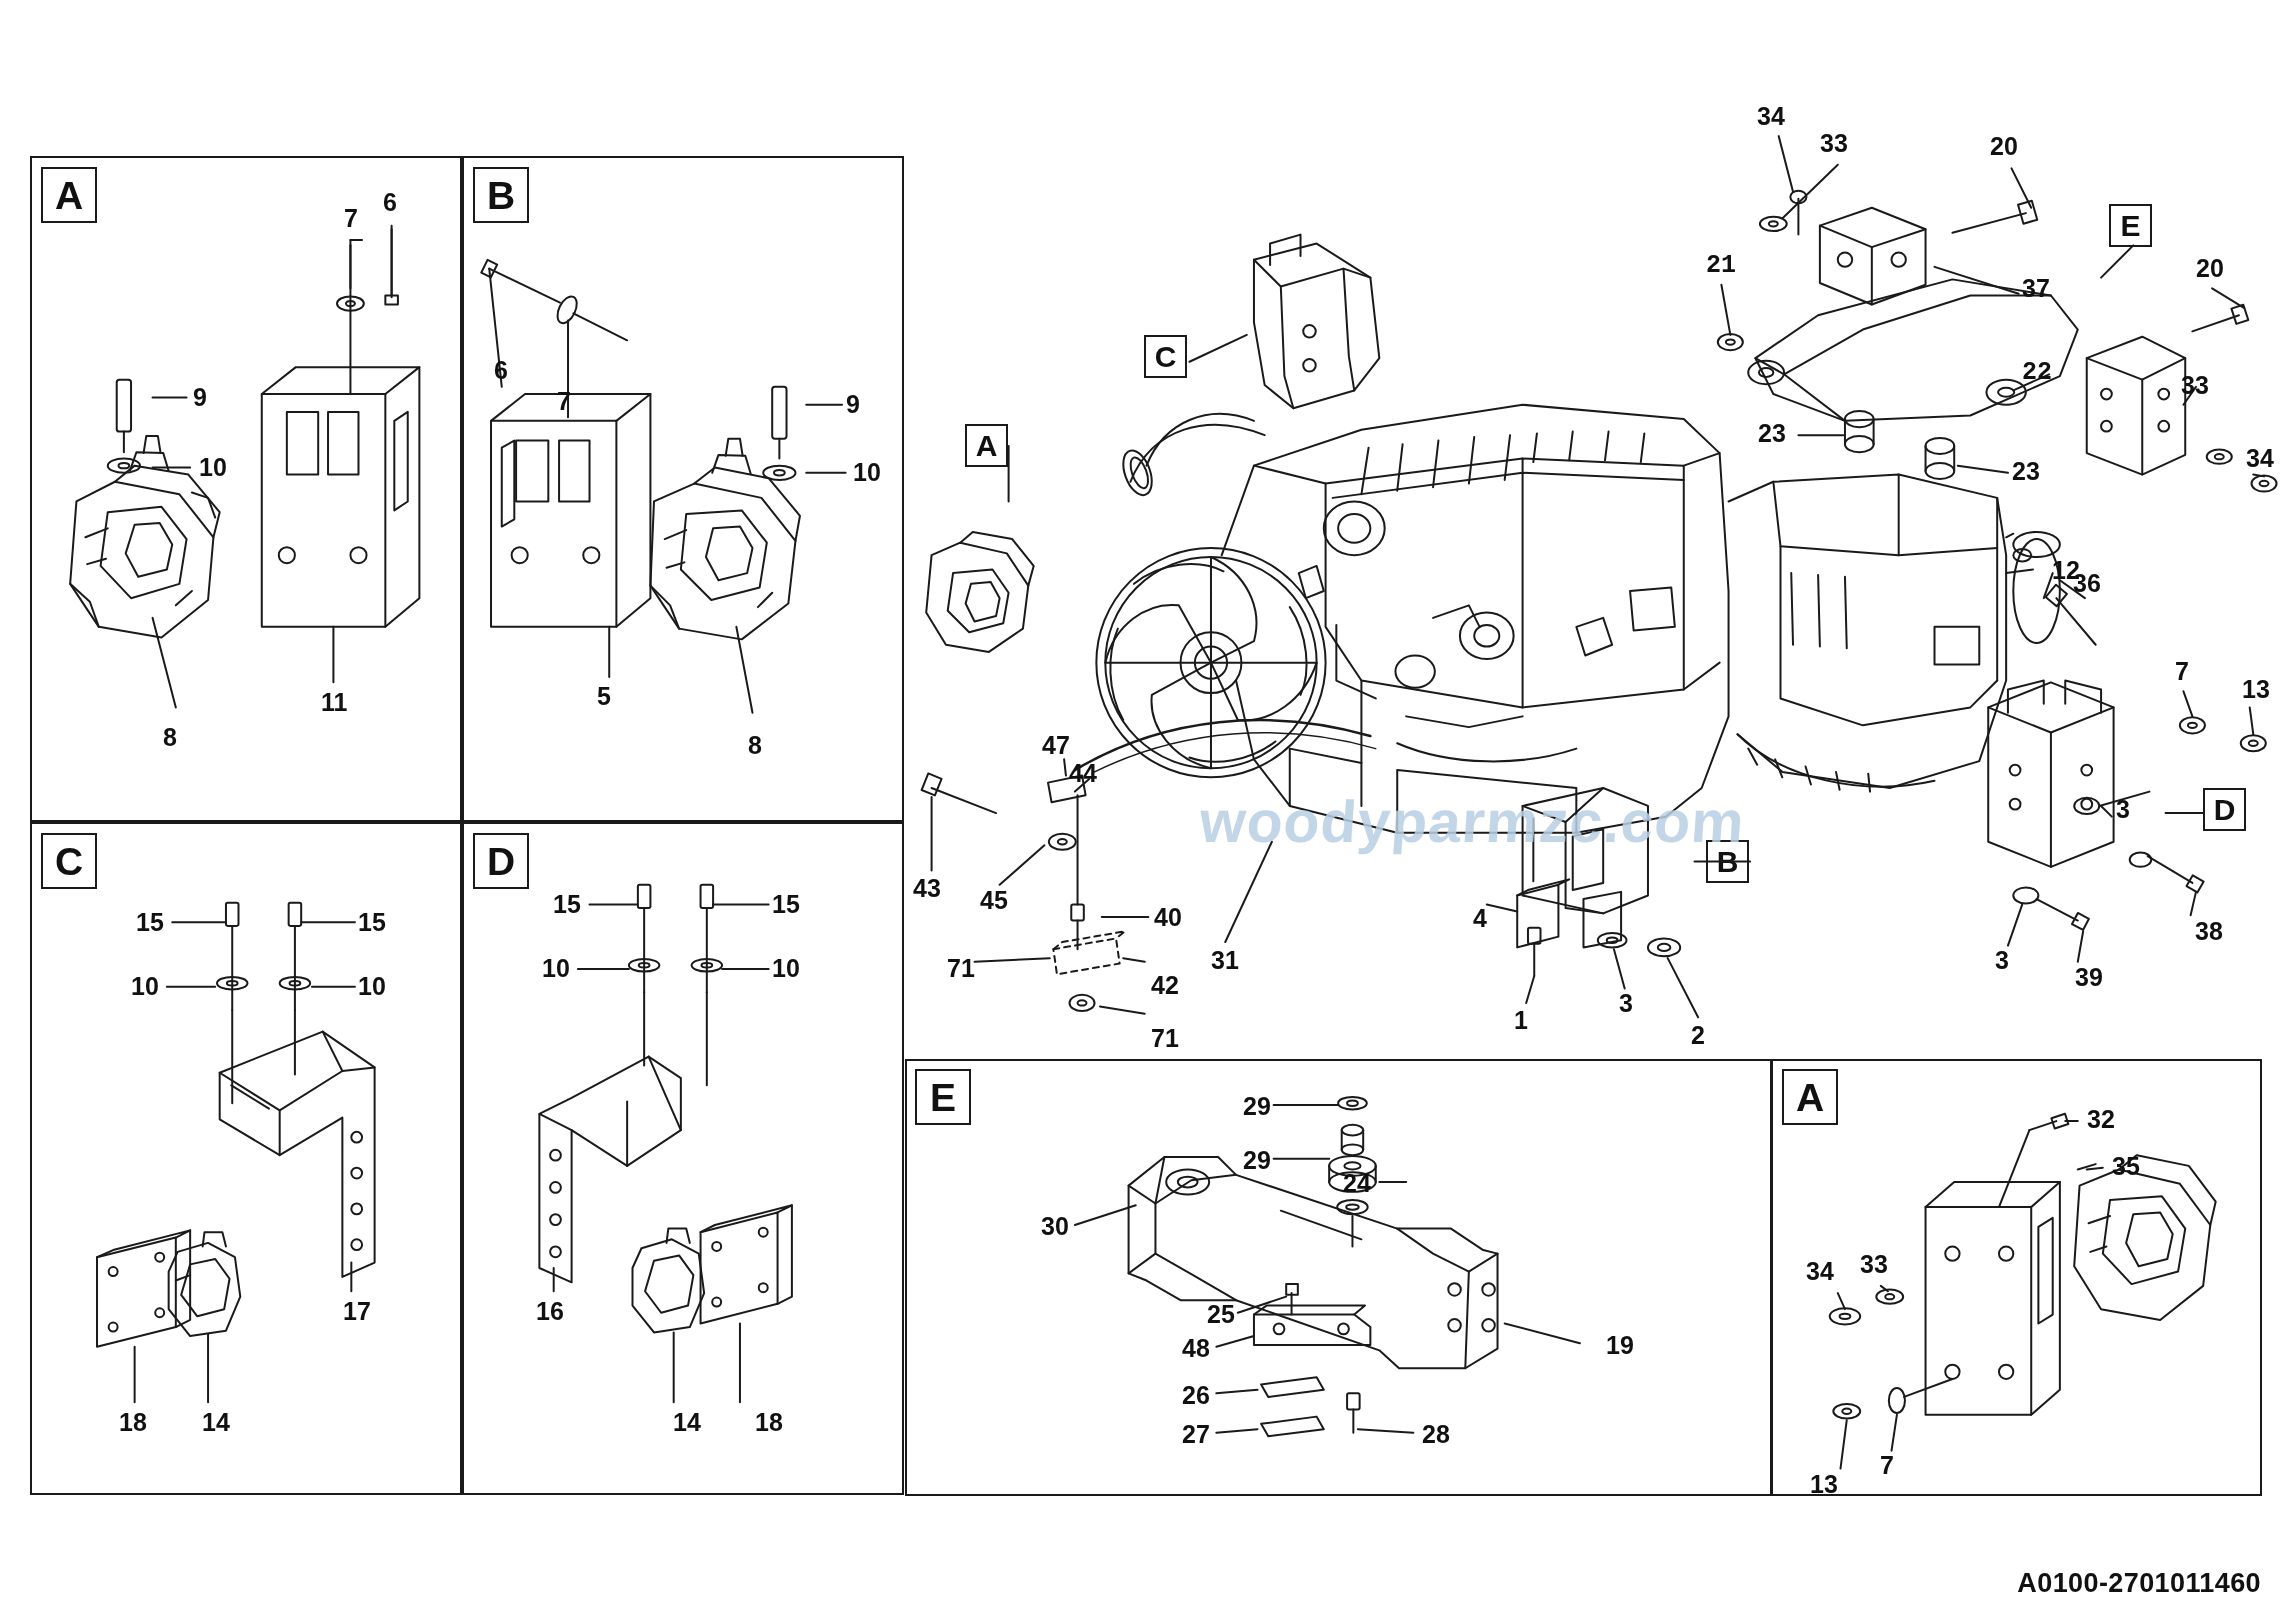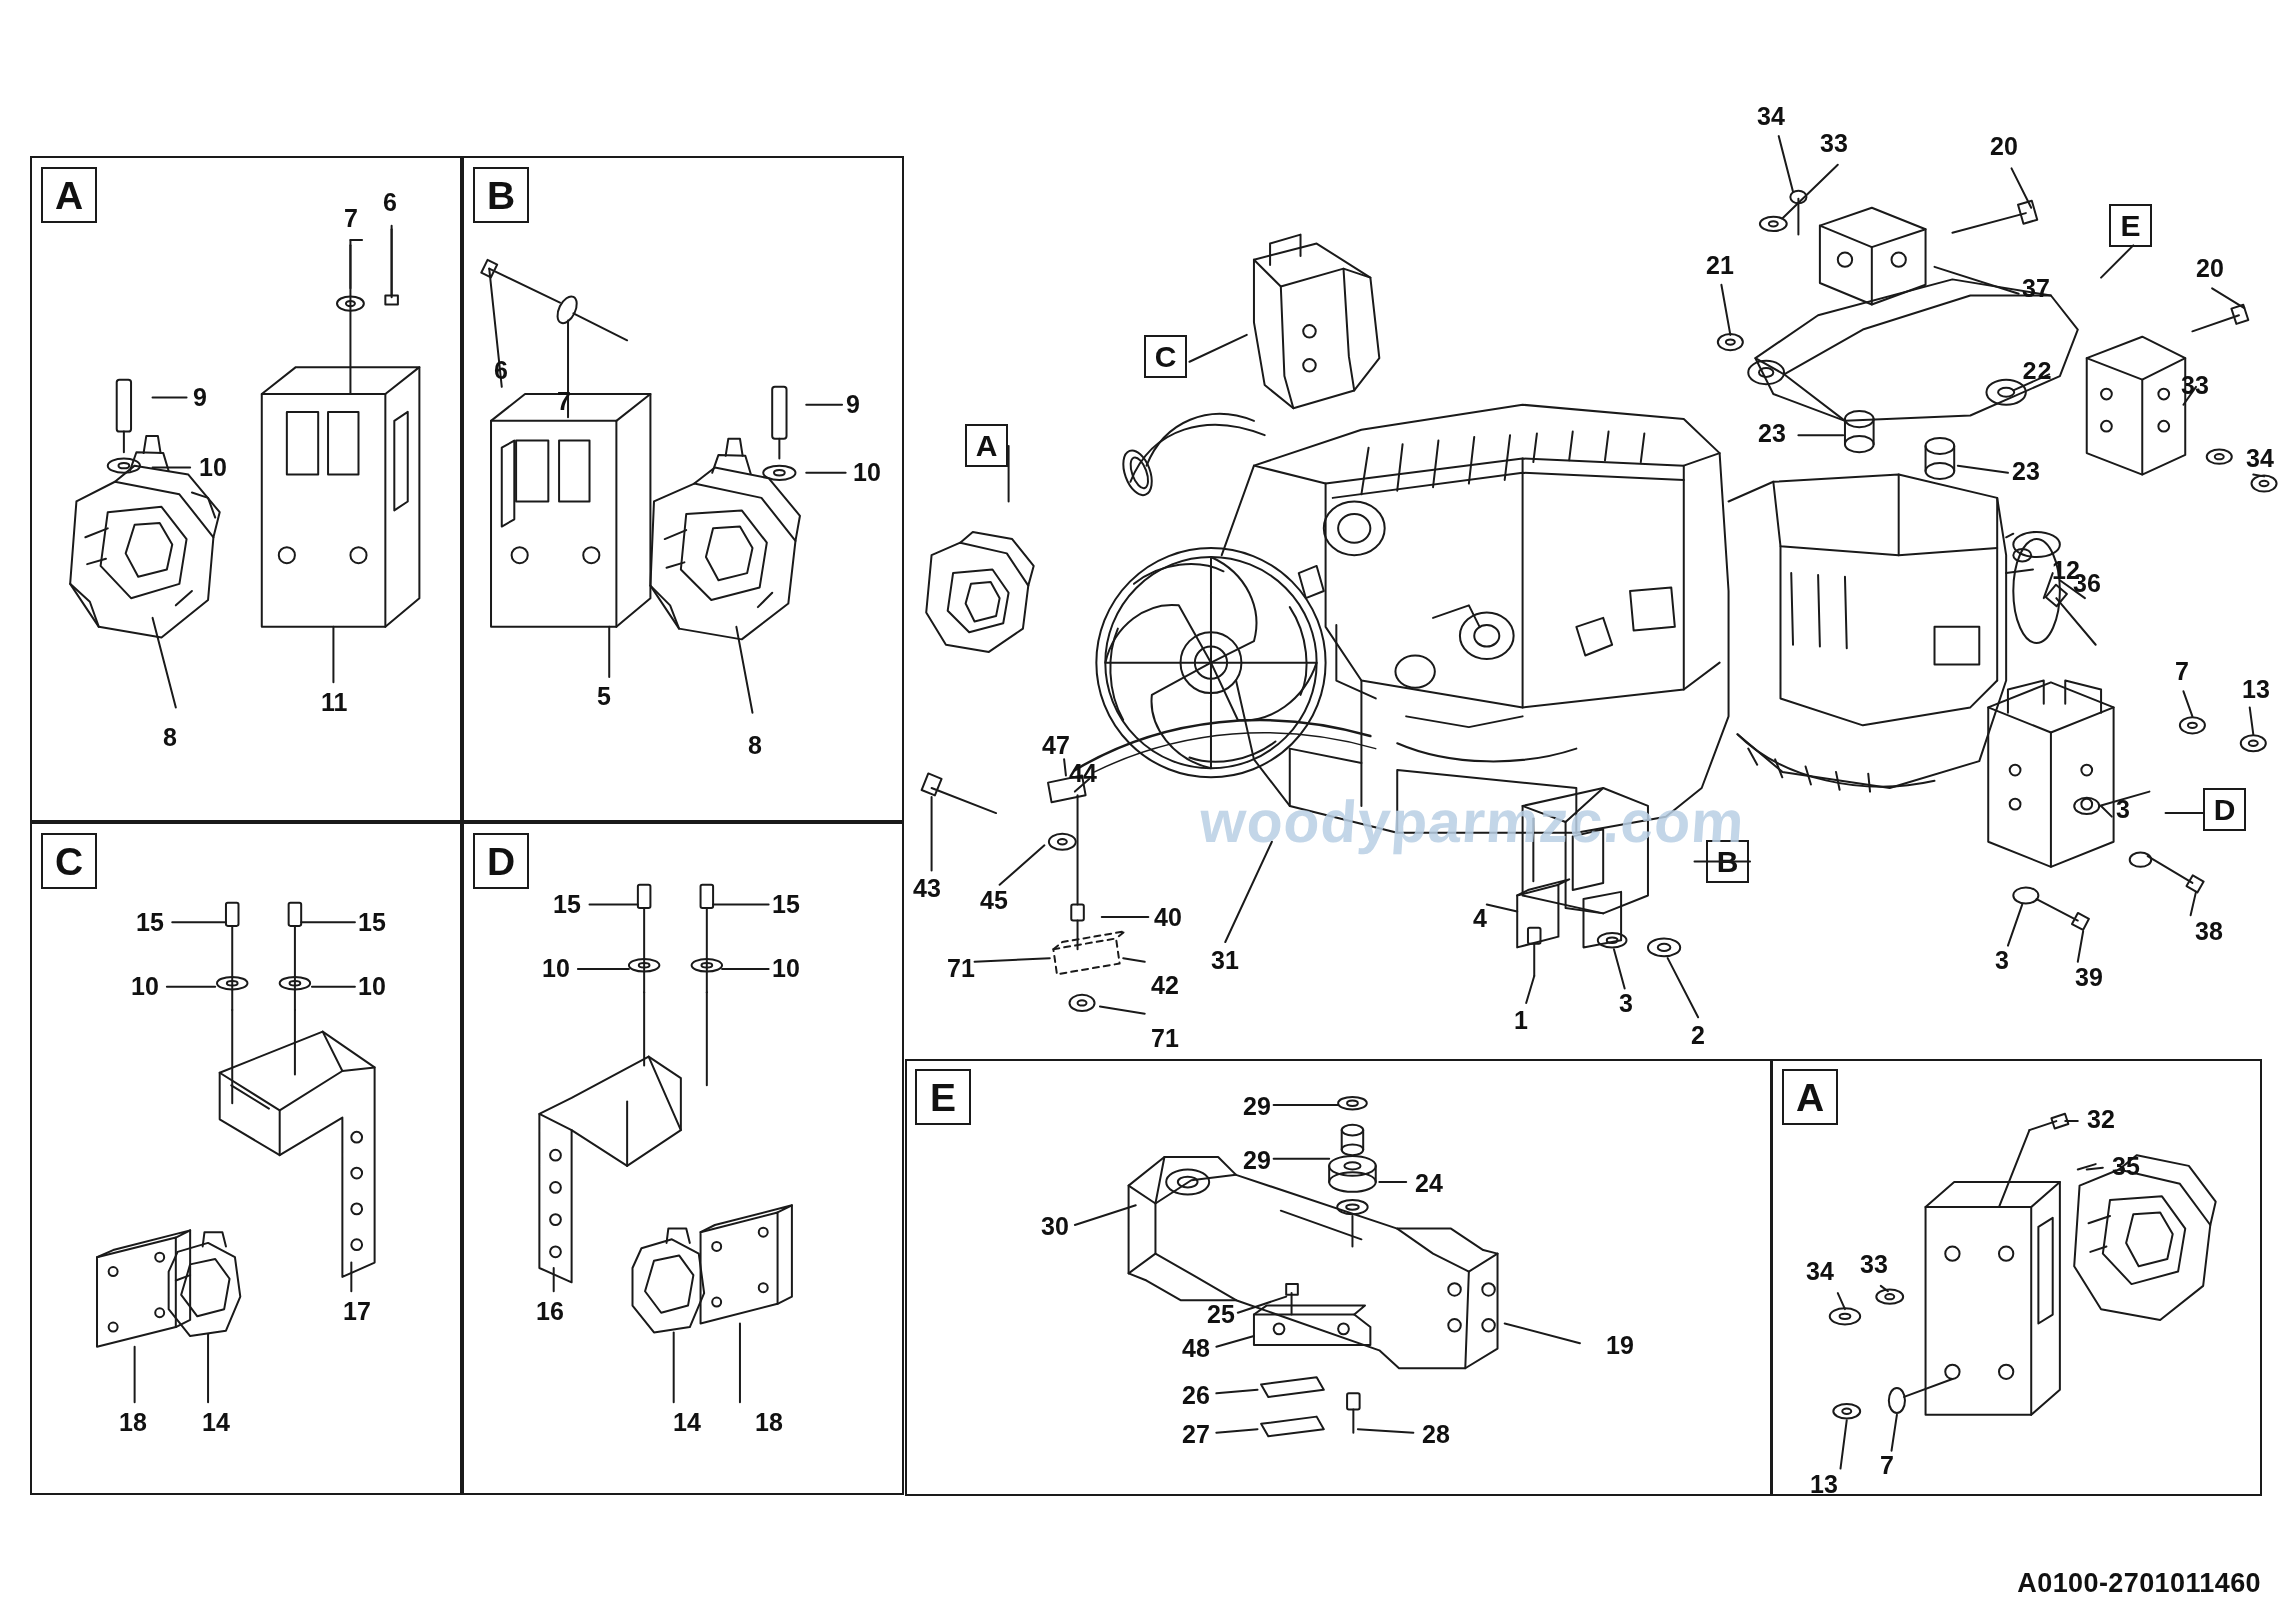--- a/index.html
+++ b/index.html
@@ -715,21 +715,21 @@
   <div class="num" style="left:772px; top:892px;">15</div>
   <div class="num" style="left:542px; top:956px;">10</div>
   <div class="num" style="left:772px; top:956px;">10</div>
   <div class="num" style="left:536px; top:1299px;">16</div>
   <div class="num" style="left:673px; top:1410px;">14</div>
   <div class="num" style="left:755px; top:1410px;">18</div>
 
   <div class="num" style="left:1757px; top:104px;">34</div>
   <div class="num" style="left:1820px; top:131px;">33</div>
   <div class="num" style="left:1990px; top:134px;">20</div>
-  <div class="num" style="left:1706px; top:253px;">21</div>
+  <div class="num" style="left:1706px; top:253px;font-family:Liberation Mono, monospace;">21</div>
   <div class="num" style="left:2022px; top:276px;">37</div>
   <div class="num" style="left:2196px; top:256px;">20</div>
   <div class="num" style="left:1758px; top:421px;">23</div>
   <div class="num" style="left:2022px; top:360px;font-family:Liberation Mono, monospace;">22</div>
   <div class="num" style="left:2181px; top:373px;">33</div>
   <div class="num" style="left:2246px; top:446px;">34</div>
   <div class="num" style="left:2012px; top:459px;">23</div>
   <div class="num" style="left:2052px; top:520px;margin-top:38px;">12</div>
   <div class="num" style="left:2073px; top:571px;">36</div>
   <div class="num" style="left:2175px; top:659px;">7</div>
@@ -747,21 +747,21 @@
   <div class="num" style="left:1042px; top:733px;">47</div>
   <div class="num" style="left:1069px; top:761px;">44</div>
   <div class="num" style="left:980px; top:888px;">45</div>
   <div class="num" style="left:1154px; top:905px;">40</div>
   <div class="num" style="left:947px; top:956px;">71</div>
   <div class="num" style="left:1151px; top:973px;">42</div>
   <div class="num" style="left:1151px; top:1026px;">71</div>
 
   <div class="num" style="left:1243px; top:1094px;">29</div>
   <div class="num" style="left:1243px; top:1148px;">29</div>
-  <div class="num" style="left:1415px; top:1171px;text-align:center;">24</div>
+  <div class="num" style="left:1343px; top:1171px;text-align:center;">24</div>
   <div class="num" style="left:1041px; top:1214px;">30</div>
   <div class="num" style="left:1207px; top:1302px;">25</div>
   <div class="num" style="left:1182px; top:1336px;">48</div>
   <div class="num" style="left:1182px; top:1383px;">26</div>
   <div class="num" style="left:1182px; top:1422px;">27</div>
   <div class="num" style="left:1422px; top:1422px;">28</div>
   <div class="num" style="left:1590px; top:1333px;margin-left:16px;">19</div>
 
   <div class="num" style="left:2087px; top:1107px;">32</div>
   <div class="num" style="left:2112px; top:1154px;">35</div>

